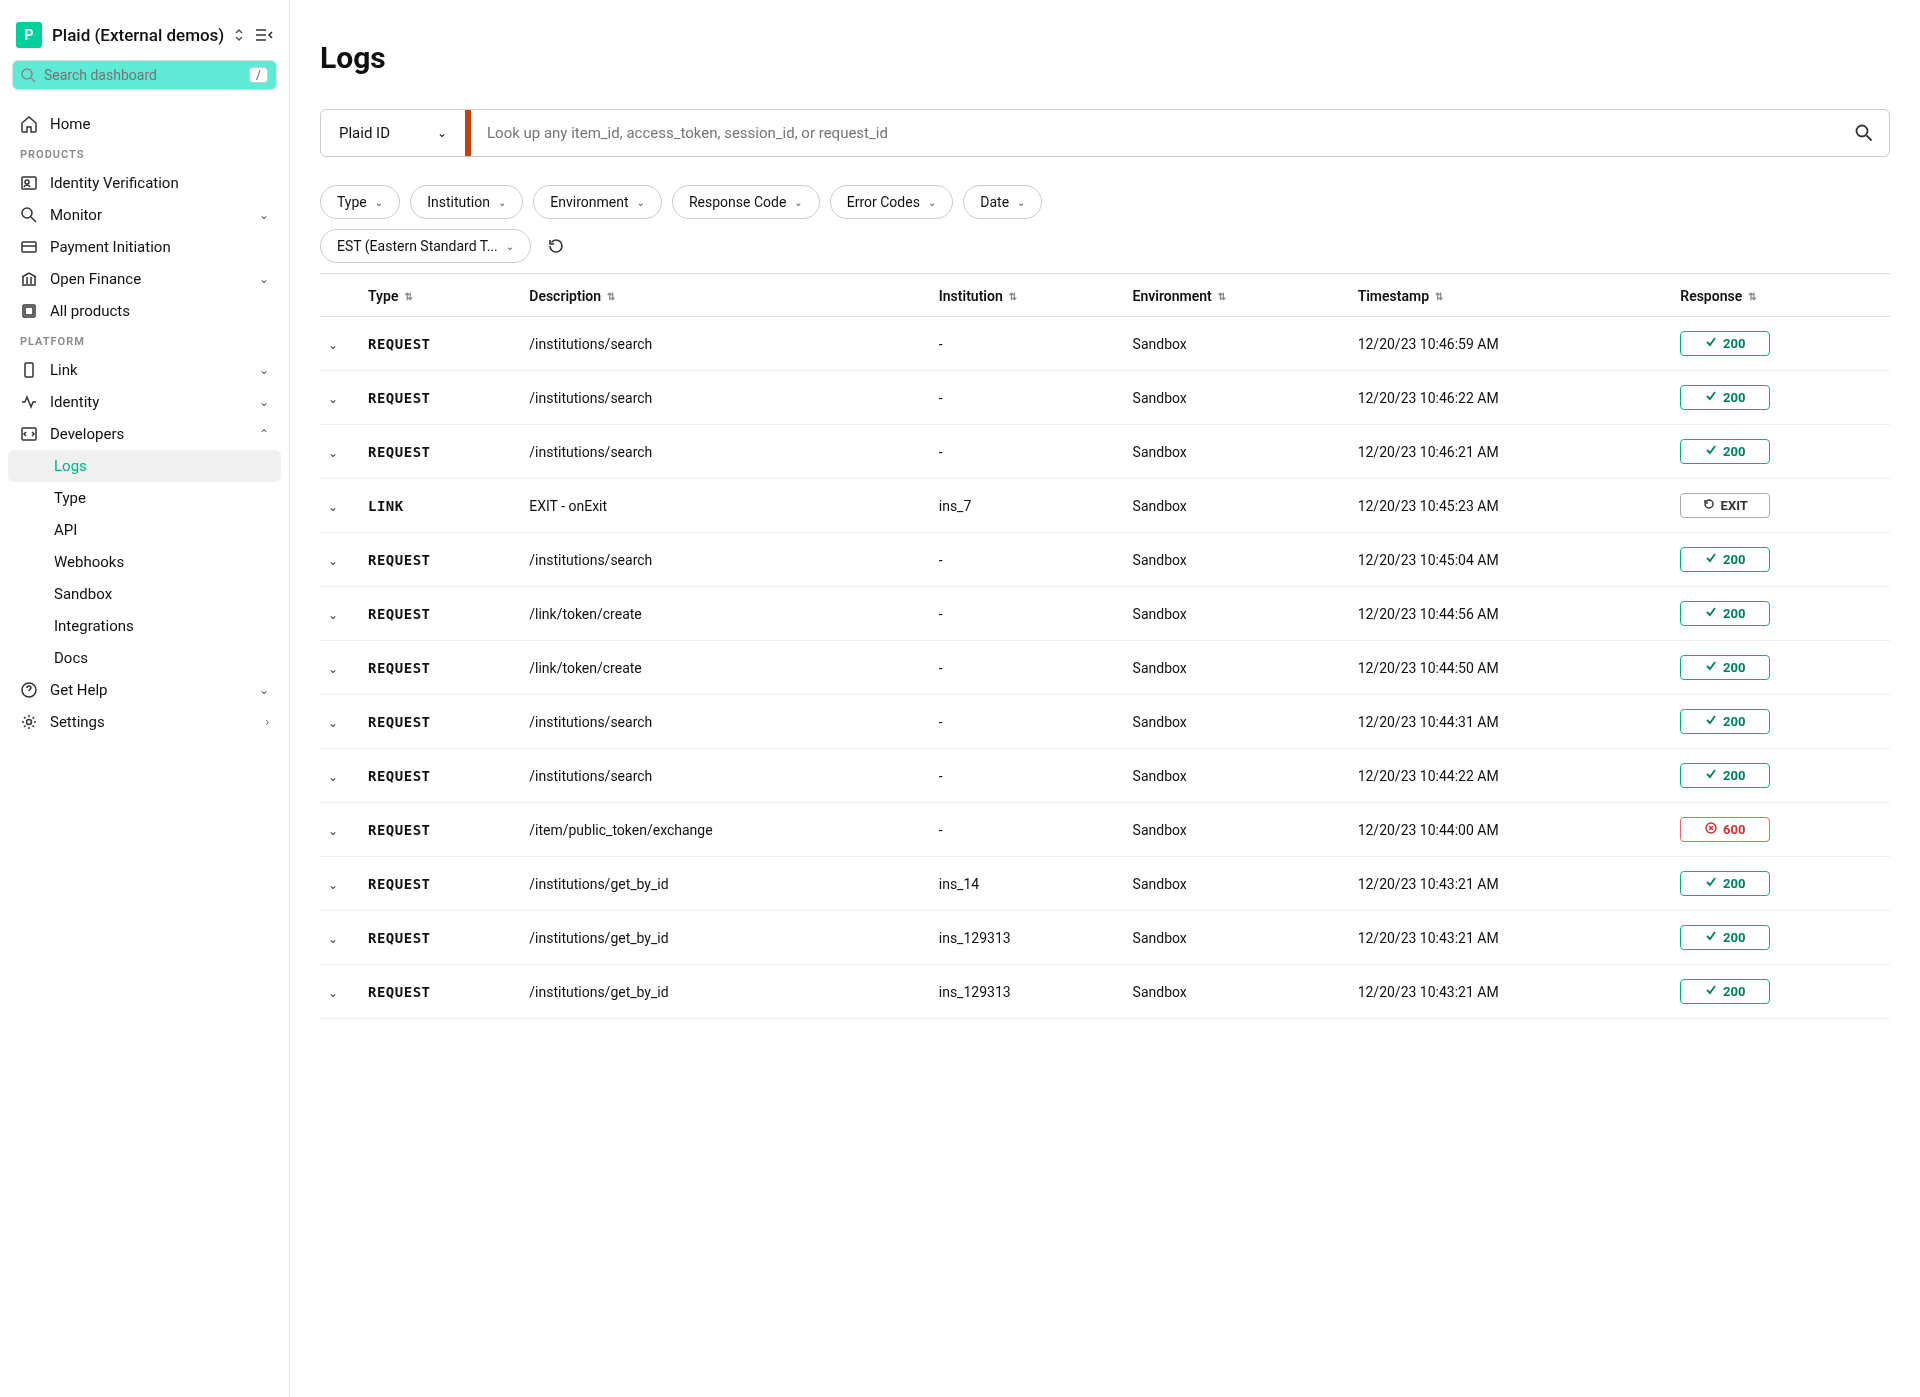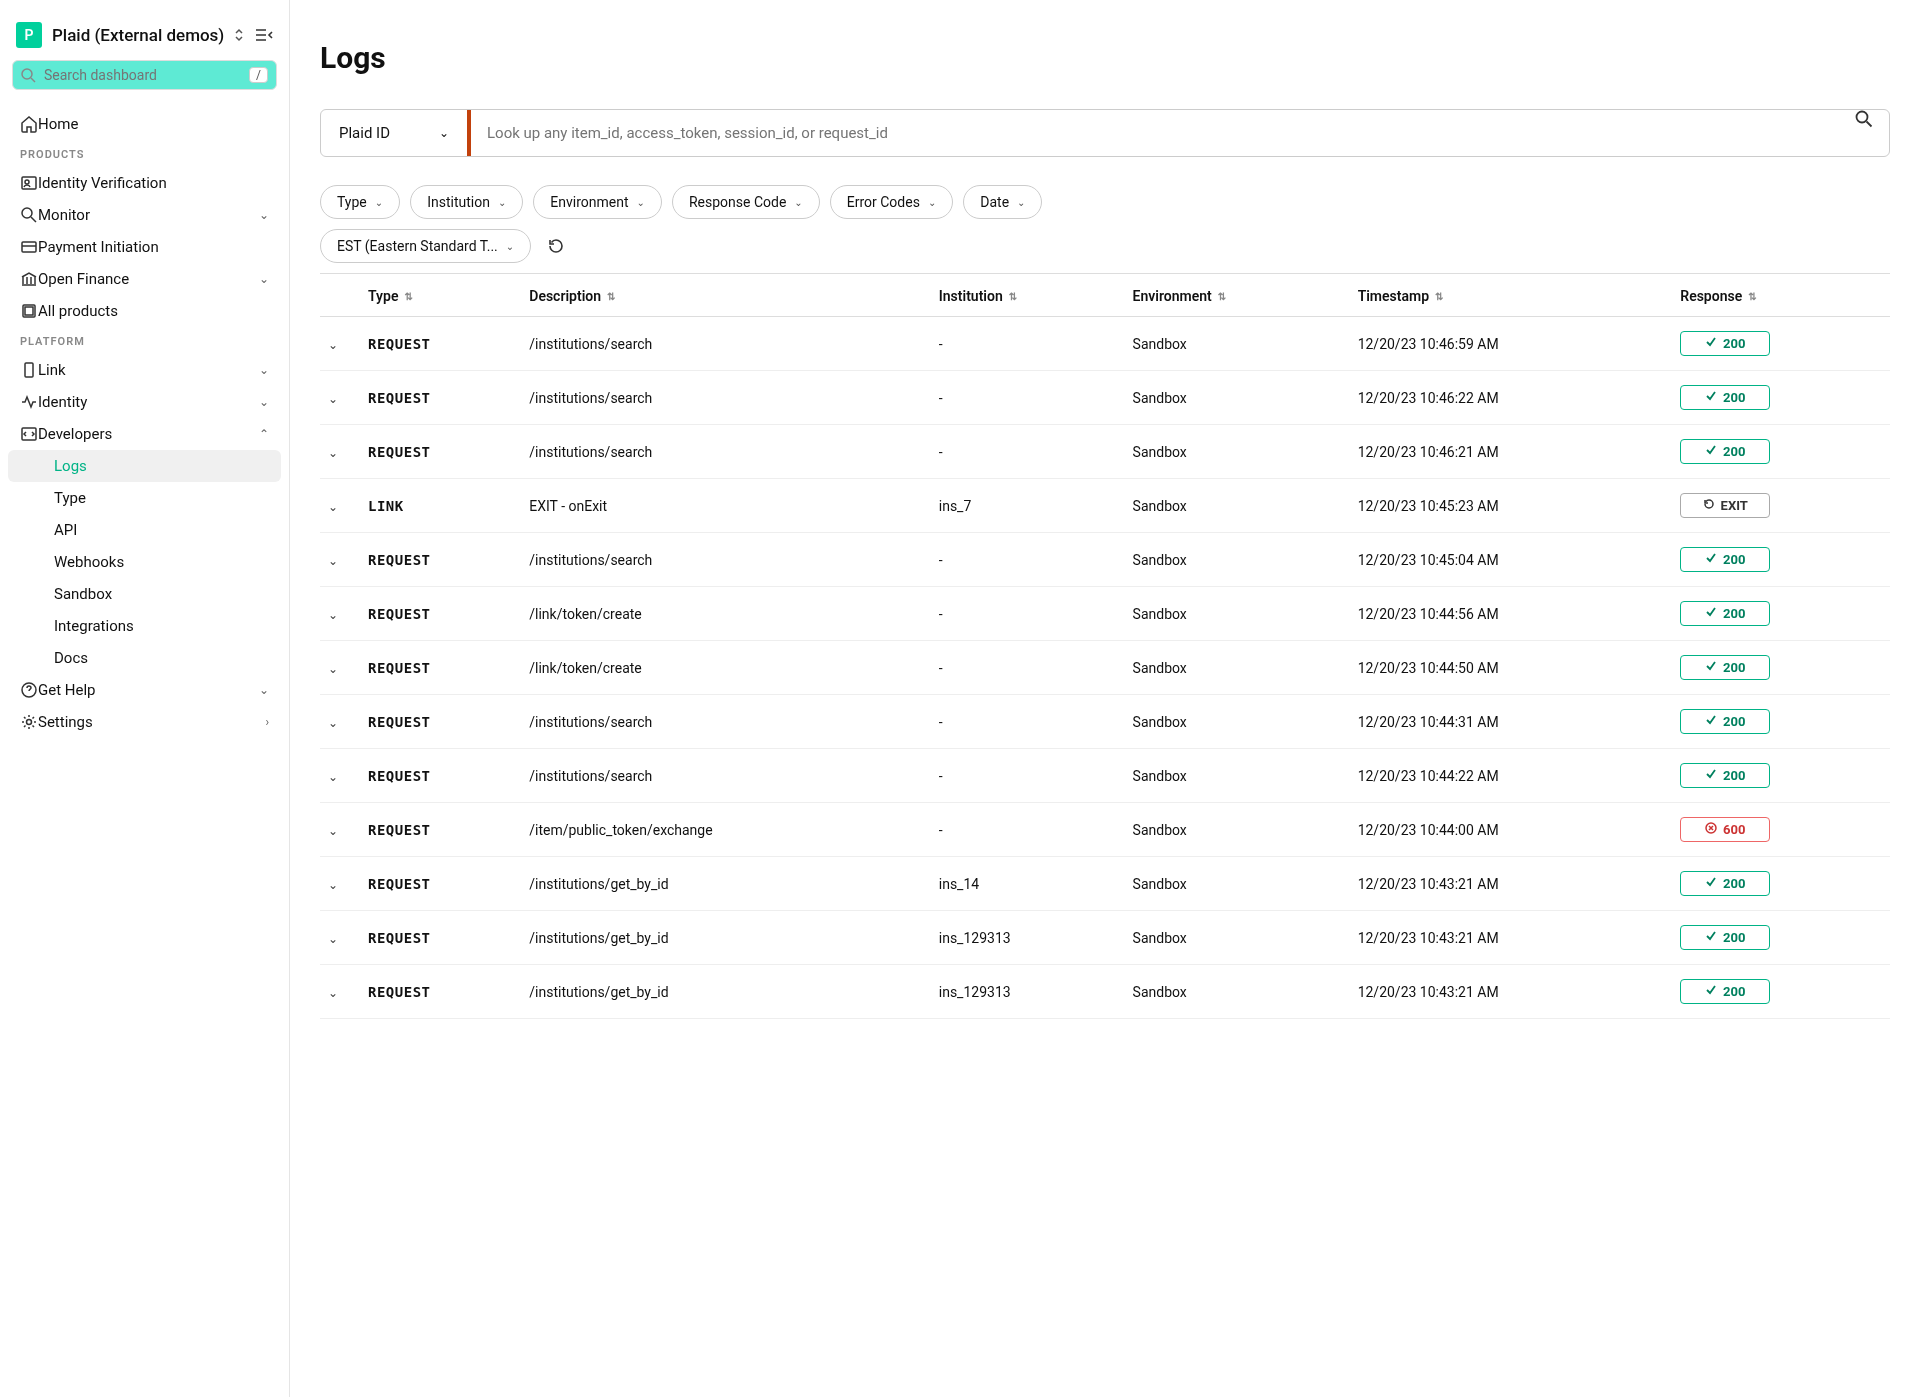--- a/index.html
+++ b/index.html
@@ -9,31 +9,31 @@
 .ws-left { display:flex; align-items:center; gap:10px; }
 .ws-badge { width:26px; height:26px; background:#00d09c; color:#fff; font-weight:600; display:flex; align-items:center; justify-content:center; border-radius:3px; font-size:14px; }
 .ws-name { font-size:17px; font-weight:500; }
 .ws-sel { font-size:12px; color:#555; }
 .collapse-btn { font-size:16px; cursor:pointer; }
 .search-wrap { display:flex; align-items:center; border:1px solid #ddd; background:#5eead4; border-radius:6px; padding:6px 8px; margin:0 4px 18px; }
 .search-wrap input { flex:1; border:none; background:transparent; outline:none; font-size:14px; color:#555; }
 .key-badge { border:1px solid #ccc; border-radius:4px; padding:0 6px; font-size:12px; color:#555; background:#fff; }
 .section-label { font-size:11px; letter-spacing:1px; color:#888; font-weight:600; padding:8px 12px 6px; }
 .nav-item { display:flex; align-items:center; justify-content:space-between; padding:7px 12px; border-radius:6px; cursor:pointer; }
-.nav-left { display:flex; align-items:center; }
+.nav-left { display:flex; align-items:center; gap:12px; }
 .nav-icon { width:18px; height:18px; display:flex; align-items:center; justify-content:center; color:#333; }
 .nav-label { font-size:15px; }
 .chev { font-size:12px; color:#666; }
 .sub-item { padding:7px 12px 7px 46px; font-size:15px; cursor:pointer; border-radius:6px; }
 .sub-item.active { color:#00b386; background:#f0f0f0; }
 .main { flex:1; padding:40px 30px 0 30px; overflow-y:auto; }
 .page-title { font-size:30px; font-weight:700; margin-bottom:34px; }
 .search-bar { display:flex; border:1px solid #ccc; border-radius:6px; overflow:hidden; margin-bottom:28px; }
-.search-type { display:flex; align-items:center; padding:0 18px; border-right:4px solid #c2410c; font-size:15px; cursor:pointer; min-width:150px; justify-content:space-between; }
-.search-input-wrap { flex:1; display:flex; padding:0 16px; }
+.search-type { display:flex; align-items:center; padding:0 18px; border-right:6px solid #c2410c; font-size:15px; cursor:pointer; min-width:150px; justify-content:space-between; }
+.search-input-wrap { flex:1; display:flex; align-items:center; padding:0 16px; }
 .search-input-wrap input { flex:1; border:none; outline:none; font-size:15px; padding:14px 0; }
 .search-icon { font-size:18px; }
 .filters { display:flex; flex-wrap:wrap; gap:10px; margin-bottom:10px; align-items:center; }
 .filter-pill { display:flex; align-items:center; gap:8px; border:1px solid #ccc; border-radius:999px; padding:8px 16px; font-size:14px; cursor:pointer; background:#fff; }
 .filter-chev { font-size:10px; color:#555; }
 .reset-btn { font-size:18px; cursor:pointer; padding:0 6px; }
 .table { width:100%; border-collapse:collapse; }
 .table th { text-align:left; font-size:14px; font-weight:600; padding:14px 8px 12px; border-top:1px solid #ddd; border-bottom:1px solid #ddd; }
 .th-inner { display:flex; align-items:center; gap:6px; }
 .sort-ic { font-size:10px; color:#888; }

